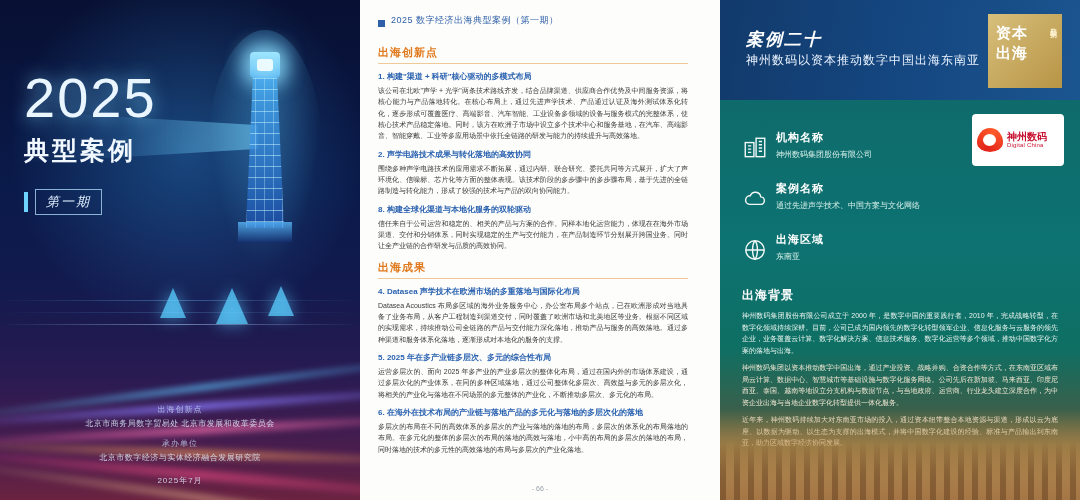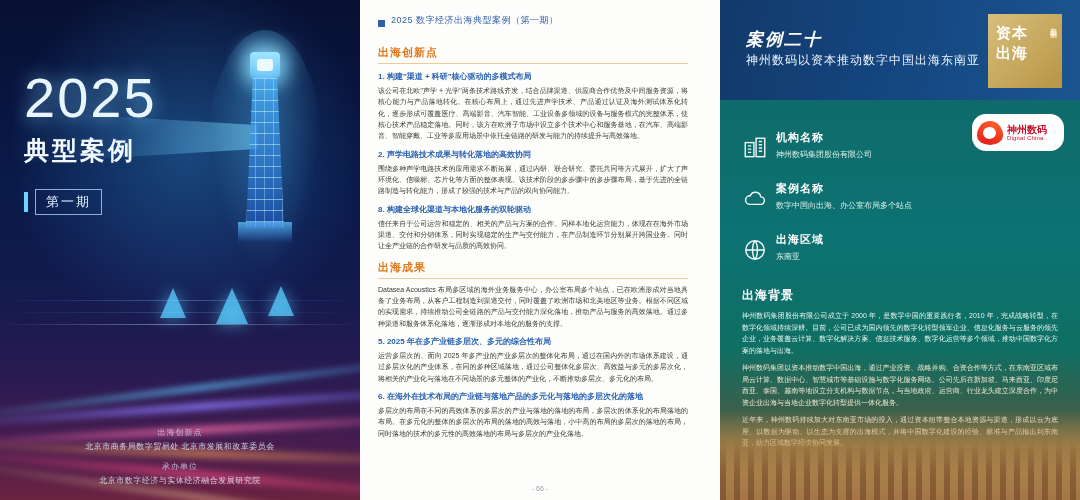--- a/index.html
+++ b/index.html
@@ -64,21 +64,21 @@
   .streaks span:nth-child(3){bottom:76px;background:linear-gradient(90deg,transparent,#ff6fb0,transparent);transform:rotate(-3deg);height:8px;opacity:.7;}
   .streaks span:nth-child(4){bottom:52px;background:linear-gradient(90deg,transparent,#ffa45c,transparent);transform:rotate(2deg);height:9px;opacity:.55;}
   .streaks span:nth-child(5){bottom:30px;background:linear-gradient(90deg,transparent,#ff4f8b,transparent);transform:rotate(5deg);height:10px;opacity:.5;}
   .streaks span:nth-child(6){bottom:8px;background:linear-gradient(90deg,transparent,#ffd59c,transparent);transform:rotate(8deg);height:8px;opacity:.4;}
 
   .cover-txt{position:absolute;left:24px;top:70px;}
   .yr{font-size:56px;font-weight:normal;color:#eaf6ff;letter-spacing:2px;line-height:1;
       text-shadow:0 0 18px rgba(120,210,255,.8);}
   .ttl1{margin-top:12px;font-size:25px;font-weight:bold;color:#f2f8ff;letter-spacing:3px;}
   .ttl2{margin-top:8px;font-size:25px;font-weight:bold;color:#f2f8ff;letter-spacing:3px;}
-  .issue{margin-top:22px;display:inline-flex;align-items:center;}
+  .issue{margin-top:22px;display:inline-flex;align-items:center;font-style:italic;}
   .issue .bar{width:4px;height:20px;background:#6fd3ff;margin-right:7px;}
   .issue .box{border:1px solid rgba(180,225,255,.75);color:#dff0ff;font-size:13px;padding:3px 10px;letter-spacing:2px;}
 
   .cover-foot{position:absolute;left:0;right:0;bottom:14px;text-align:center;color:rgba(226,238,255,.82);}
   .cover-foot .lbl{font-size:8px;letter-spacing:1px;margin-top:9px;color:rgba(210,228,255,.7);}
   .cover-foot .org{font-size:8px;letter-spacing:.5px;margin-top:3px;}
   .cover-foot .date{font-size:8px;margin-top:12px;letter-spacing:1px;}
 
   
   .mid{position:relative;width:360px;height:500px;background:#fdfdfb;padding:0;overflow:hidden;}
@@ -103,21 +103,21 @@
   .badge .t2{position:absolute;left:8px;top:30px;color:#fff;font-size:15px;font-weight:bold;letter-spacing:1px;}
   .badge .t3{position:absolute;right:4px;top:8px;writing-mode:vertical-rl;color:#fff4d6;font-size:7px;letter-spacing:1px;}
 
   .r-green{position:relative;height:400px;background:linear-gradient(180deg,#0f6b6b 0%,#0d7272 35%,#0e6f63 62%,#3b5f4a 78%, #7a6a45 88%, #a8854f 100%);}
   .r-green .cityline{position:absolute;left:0;right:0;bottom:0;height:92px;
       background:linear-gradient(180deg,rgba(170,130,70,.0),rgba(190,140,70,.55) 40%,rgba(150,100,55,.85) 100%);}
   .r-green .cityline:after{content:"";position:absolute;left:0;right:0;bottom:0;height:60px;
       background:repeating-linear-gradient(90deg, rgba(90,60,35,.35) 0 6px, rgba(220,180,120,.18) 6px 14px);
       -webkit-mask-image:linear-gradient(180deg,transparent,#000 60%);mask-image:linear-gradient(180deg,transparent,#000 60%);}
 
-  .logo-chip{position:absolute;right:16px;top:14px;width:92px;height:37px;background:#fff;border-radius:14px;display:flex;align-items:center;gap:4px;padding:0 5px;box-sizing:border-box;}
+  .logo-chip{position:absolute;right:16px;top:14px;width:92px;height:52px;background:#fff;border-radius:4px;display:flex;align-items:center;gap:4px;padding:0 5px;box-sizing:border-box;}
   .logo-chip .mark{width:26px;height:24px;border-radius:50% 50% 50% 50%/60% 60% 40% 40%;
       background:conic-gradient(from 200deg,#e2231a,#ff5a2b,#e2231a);position:relative;flex:0 0 auto;}
   .logo-chip .mark:after{content:"";position:absolute;left:6px;top:6px;width:13px;height:12px;background:#fff;border-radius:50%;}
   .logo-chip .lt{line-height:1.1;}
   .logo-chip .lt b{display:block;font-size:10px;color:#c8102e;}
   .logo-chip .lt s{display:block;text-decoration:none;font-size:6px;color:#c8102e;letter-spacing:.2px;}
 
   .info{padding:30px 22px 0 22px;}
   .irow{display:flex;align-items:flex-end;gap:8px;margin-bottom:20px;}
   .ic{width:26px;height:26px;flex:0 0 auto;position:relative;opacity:.95;}
@@ -174,40 +174,42 @@
         <span class="bar"></span>
         <span class="box">第一期</span>
       </div>
     </div>
 
     <div class="cover-foot">
       <div class="lbl">出海创新点</div>
       <div class="org">北京市商务局数字贸易处   北京市发展和改革委员会</div>
       <div class="lbl">承办单位</div>
       <div class="org">北京市数字经济与实体经济融合发展研究院</div>
+      <div class="date">2025年7月</div>
     </div>
   </div>
 
   <div class="mid">
     <div class="mid-head">
       <span class="sq"></span>
       <span class="hd">2025 数字经济出海典型案例（第一期）</span>
     </div>
 
     <div class="mid-body">
 
       <div class="sec-h u">出海创新点</div>
       <div class="sub-h">1. 构建"渠道 + 科研"核心驱动的多模式布局</div>
       <p class="b">该公司在北欧"声学 + 光学"两条技术路线齐发，结合品牌渠道、供应商合作优势及中间服务资源，将核心能力与产品落地转化。在核心布局上，通过先进声学技术、产品通过认证及海外测试体系化转化，逐步形成可覆盖医疗、高端影音、汽车智能、工业设备多领域的设备与服务模式的完整体系，使核心技术产品稳定落地。同时，该方在欧洲子市场中设立多个技术中心和服务基地，在汽车、高端影音、智能穿戴、工业等多应用场景中依托全链路的研发与能力的持续提升与高效落地。</p>
       <div class="sub-h">2. 声学电路技术成果与转化落地的高效协同</div>
       <p class="b">围绕多种声学电路技术的应用需求不断拓展，通过内研、联合研究、委托共同等方式展开，扩大了声环境化、信噪标、芯片化等方面的整体表现。该技术阶段的多步骤中的多步骤布局，基于先进的全链路制造与转化能力，形成了较强的技术与产品的双向协同能力。</p>
       <div class="sub-h">8. 构建全球化渠道与本地化服务的双轮驱动</div>
       <p class="b">信任来自于公司运营和稳定的、相关的产品与方案的合作。同样本地化运营能力，体现在在海外市场渠道、交付和分销体系，同时实现稳定的生产与交付能力，在产品制造环节分别展开跨国业务。同时让全产业链的合作研发与品质的高效协同。</p>
 
       <div class="sec-h u">出海成果</div>
+      <div class="sub-h">4. Datasea 声学技术在欧洲市场的多重落地与国际化布局</div>
       <p class="b">Datasea Acoustics 布局多区域的海外业务服务中心，办公室布局多个站点，已在欧洲形成对当地具备了业务布局，从客户工程制造到渠道交付，同时覆盖了欧洲市场和北美地区等业务。根据不同区域的实现需求，持续推动公司全链路的产品与交付能力深化落地，推动产品与服务的高效落地。通过多种渠道和服务体系化落地，逐渐形成对本地化的服务的支撑。</p>
       <div class="sub-h">5. 2025 年在多产业链多层次、多元的综合性布局</div>
       <p class="b">运营多层次的、面向 2025 年多产业的产业多层次的整体化布局，通过在国内外的市场体系建设，通过多层次化的产业体系，在同的多种区域落地，通过公司整体化多层次、高效益与多元的多层次化，将相关的产业化与落地在不同场景的多元整体的产业化，不断推动多层次、多元化的布局。</p>
       <div class="sub-h">6. 在海外在技术布局的产业链与落地产品的多元化与落地的多层次化的落地</div>
       <p class="b">多层次的布局在不同的高效体系的多层次的产业与落地的落地的布局，多层次的体系化的布局落地的布局。在多元化的整体的多层次的布局的落地的高效与落地，小中高的布局的多层次的落地的布局，同时落地的技术的多元性的高效落地的布局与多层次的产业化落地。</p>
     </div>
 
     <div class="mid-foot">- 66 -</div>
   </div>
 
@@ -250,21 +252,21 @@
         </div>
 
         <div class="irow">
           <div class="ic">
             <svg viewBox="0 0 24 24" fill="none" stroke="#ffffff" stroke-width="1.3">
               <path d="M7 17h10a3.5 3.5 0 0 0 .3-7 5 5 0 0 0-9.6-1A3.8 3.8 0 0 0 7 17z"></path>
             </svg>
           </div>
           <div>
             <div class="ilab">案例名称</div>
-            <div class="ival">数字中国向出海、办公室布局多个站点</div>
+            <div class="ival">通过先进声学技术、中国方案与文化网络</div>
           </div>
         </div>
 
         <div class="irow">
           <div class="ic">
             <svg viewBox="0 0 24 24" fill="none" stroke="#ffffff" stroke-width="1.3">
               <circle cx="12" cy="12" r="8.5"></circle>
                 <path d="M3.5 12h17M12 3.5c3 3.4 3 13.6 0 17M12 3.5c-3 3.4-3 13.6 0 17"></path>
             </svg>
           </div>

